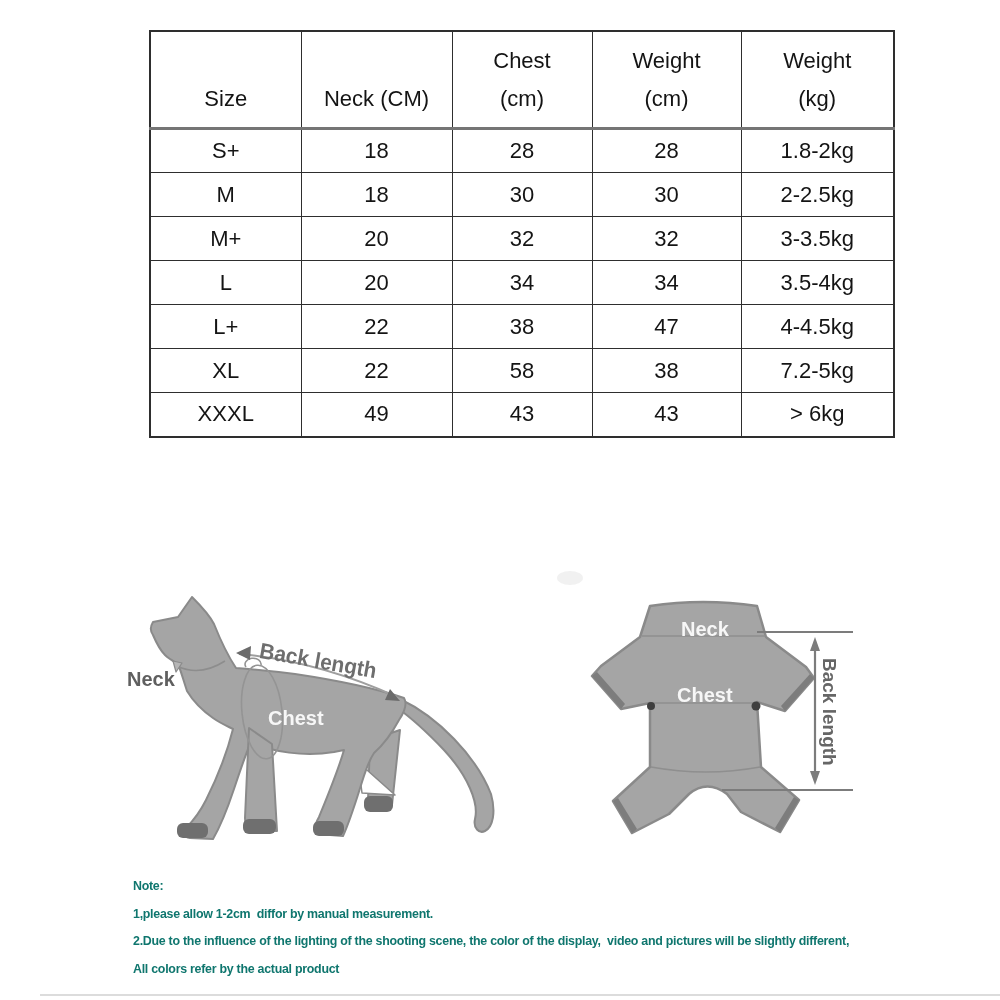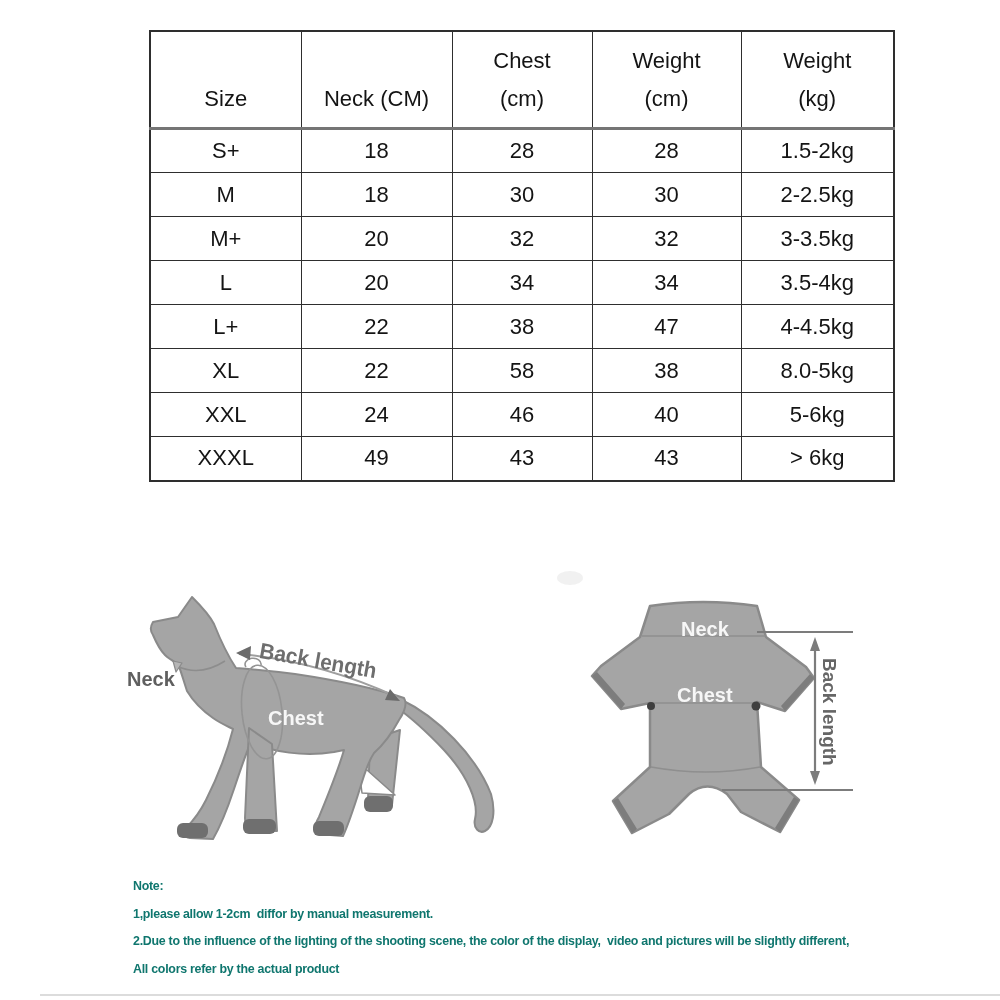--- a/index.html
+++ b/index.html
@@ -70,21 +70,21 @@
             <span>(kg)</span>
           </th>
       </tr>
     </thead>
     <tbody>
       <tr>
         <td>S+</td>
         <td>18</td>
         <td>28</td>
         <td>28</td>
-        <td>1.5-2kg</td>
+        <td>1.8-2kg</td>
       </tr>
       <tr>
         <td>M</td>
         <td>18</td>
         <td>30</td>
         <td>30</td>
         <td>2-2.5kg</td>
       </tr>
       <tr>
         <td>M+</td>
@@ -105,28 +105,21 @@
         <td>22</td>
         <td>38</td>
         <td>47</td>
         <td>4-4.5kg</td>
       </tr>
       <tr>
         <td>XL</td>
         <td>22</td>
         <td>58</td>
         <td>38</td>
-        <td>8.0-5kg</td>
-      </tr>
-      <tr>
-        <td>XXL</td>
-        <td>24</td>
-        <td>46</td>
-        <td>40</td>
-        <td>5-6kg</td>
+        <td>7.2-5kg</td>
       </tr>
       <tr>
         <td>XXXL</td>
         <td>49</td>
         <td>43</td>
         <td>43</td>
         <td>&gt; 6kg</td>
       </tr>
     </tbody>
   </table>

